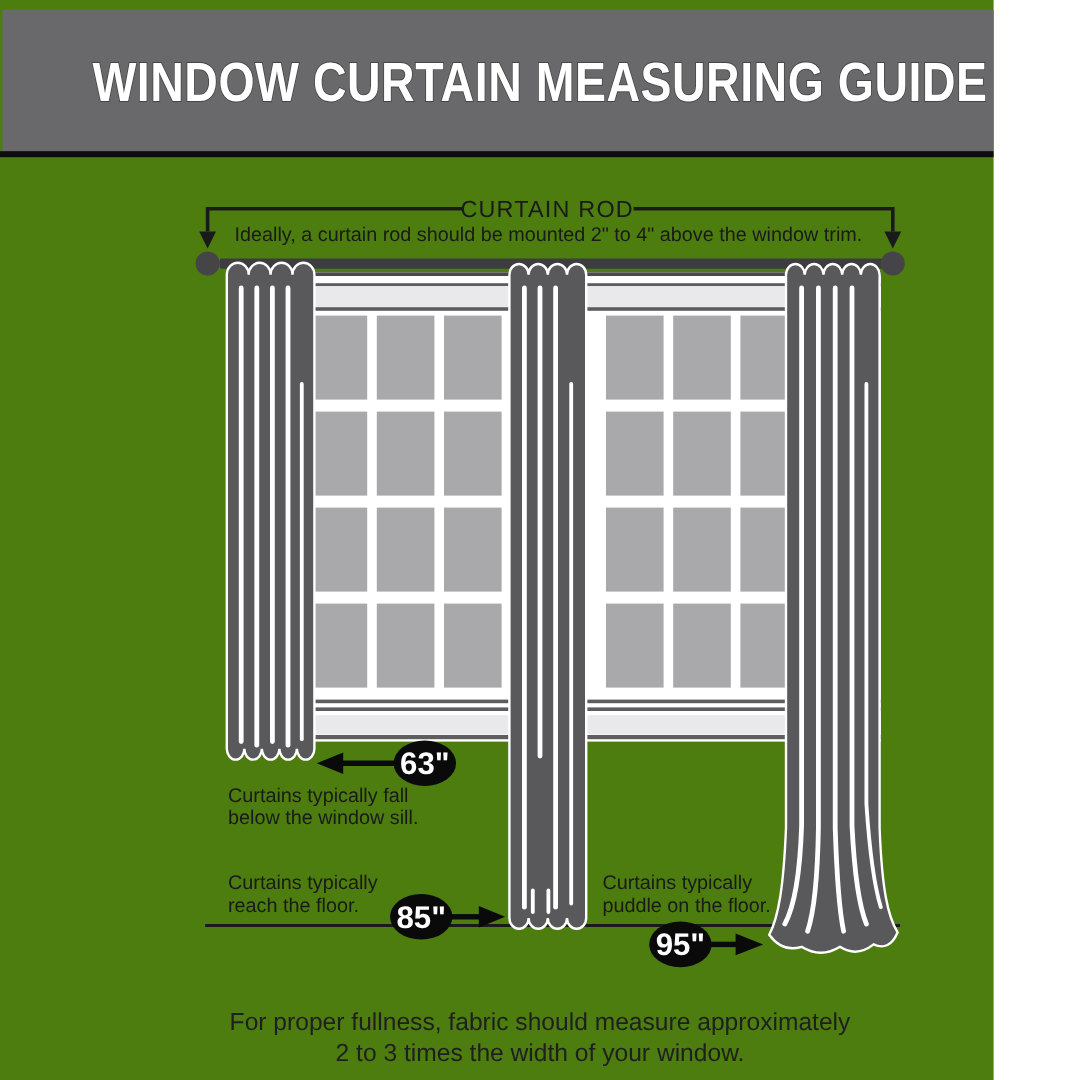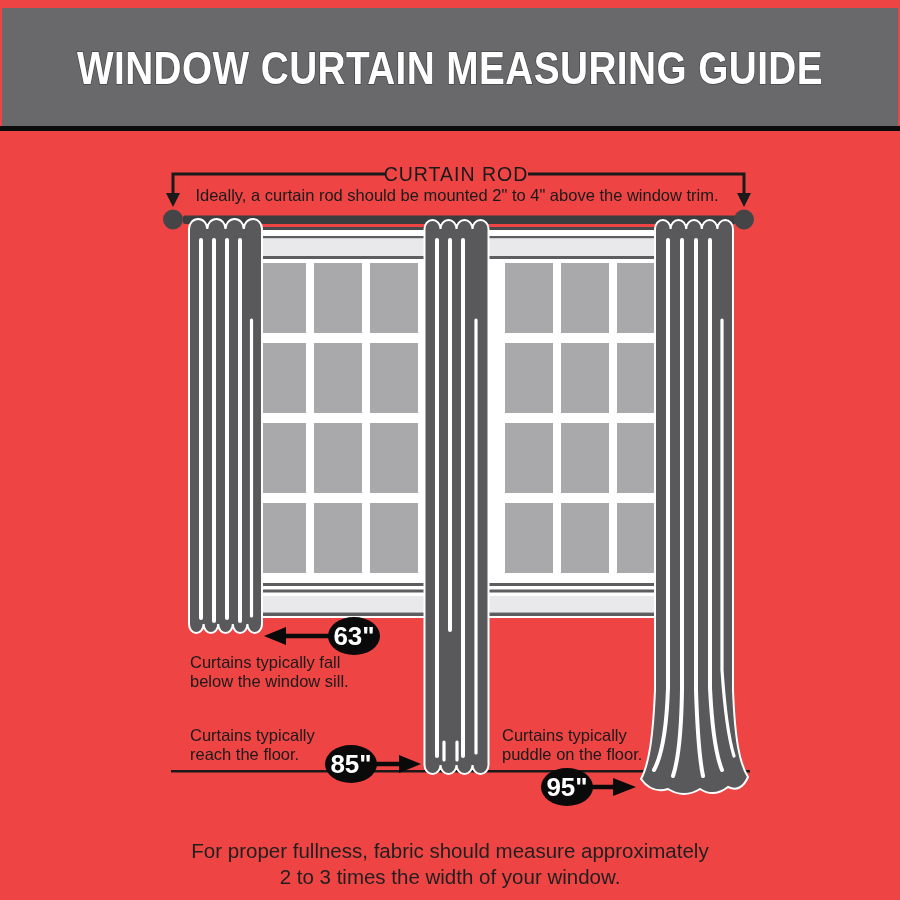--- a/index.html
+++ b/index.html
@@ -1,16 +1,16 @@
 <!DOCTYPE html>
 <html><head>
 <meta charset="utf-8">
 <style>
   html,body{margin:0;padding:0;background:#ffffff;}
-  .stage{width:900px;height:900px;position:relative;background:#ef4444;overflow:hidden;}
+  .stage{width:828px;height:900px;position:relative;background:#4d7c0f;overflow:hidden;}
   svg{display:block;}
   text{font-family:"Liberation Sans","DejaVu Sans",sans-serif;fill:#1a1a1a;}
   .banner-title{font-size:46px;font-weight:bold;fill:#ffffff;stroke:#454446;stroke-width:1.5px;paint-order:stroke;letter-spacing:.5px;}
   .callout-label{font-size:19.5px;letter-spacing:1px;fill:#1a1a1a;}
   .callout-desc{font-size:16.5px;fill:#1a1a1a;}
   .caption{font-size:16.5px;fill:#1a1a1a;}
   .badge-value{font-size:26px;font-weight:bold;fill:#ffffff;stroke:#0a0a0a;stroke-width:2px;paint-order:stroke;}
   .footer-text{font-size:20.5px;fill:#1f1f1f;}
   .fold{stroke:#ffffff;stroke-width:4;stroke-linecap:round;fill:none;}
   .fold-thin{stroke:#ffffff;stroke-width:3.2;stroke-linecap:round;fill:none;}

